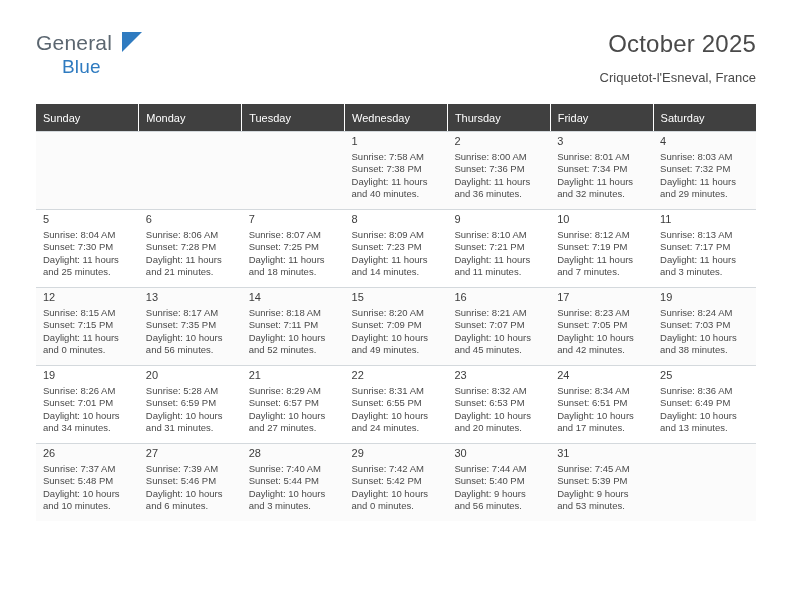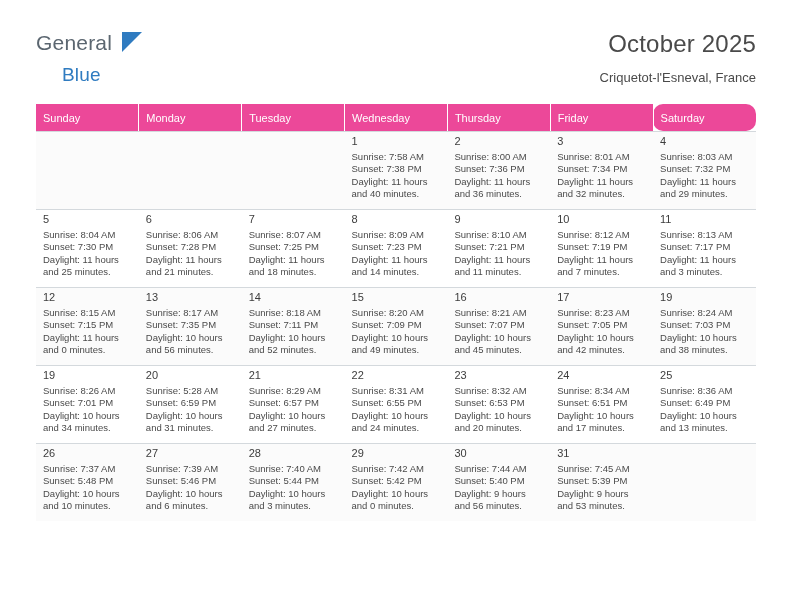--- a/index.html
+++ b/index.html
@@ -37,21 +37,21 @@
   .logo-general {
     font-size: 21px;
     color: #5b6670;
     letter-spacing: .2px;
   }
   .logo-blue {
     font-size: 19px;
     color: #2f7bc0;
     letter-spacing: .2px;
     display: block;
-    margin-top: 12px;
+    margin-top: 4px;
     margin-left: 26px;
   }
   .logo-flag {
     position: absolute;
     right: 4px;
     top: 4px;
     width: 0;
     height: 0;
     border-left: 20px solid #2f7bc0;
     border-bottom: 20px solid transparent;
@@ -74,30 +74,30 @@
     margin-left: 16px;
   }
   
   table.cal {
     width: 720px;
     border-collapse: collapse;
     table-layout: fixed;
     margin-top: 14px;
   }
   table.cal th {
-    background: #ec4899;
+    background: #404040;
     color: #ffffff;
     font-size: 11px;
     font-weight: normal;
     text-align: left;
     padding: 5px 0 5px 7px;
     border-right: 1px solid #ffffff;
     height: 17px;
   }
-  table.cal th:last-child { border-right: none; border-radius: 10px; }
+  table.cal th:last-child { border-right: none; }
   table.cal td {
     vertical-align: top;
     height: 78px;
     padding: 0;
     border: none;
     background: #ffffff;
   }
   tr.week-a td { background: #fbfbfb; }
   tr.week-b td { background: #ffffff; }
   .cellinner {

